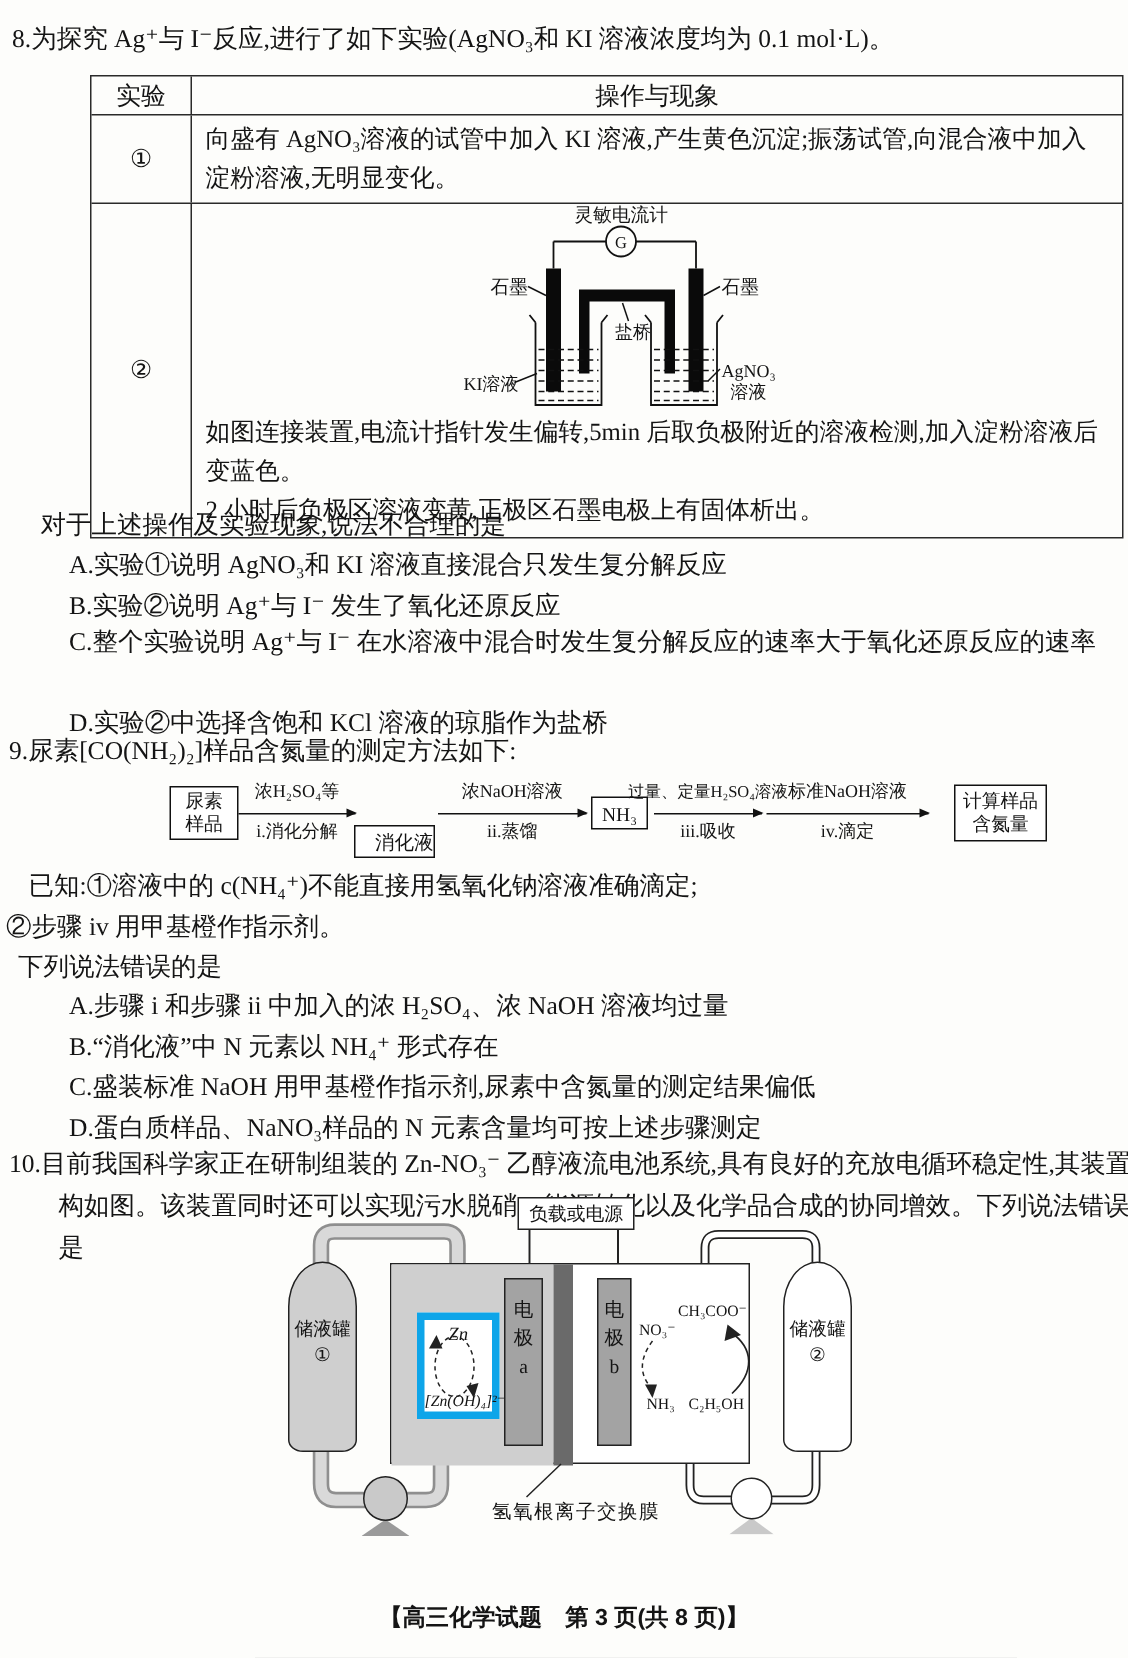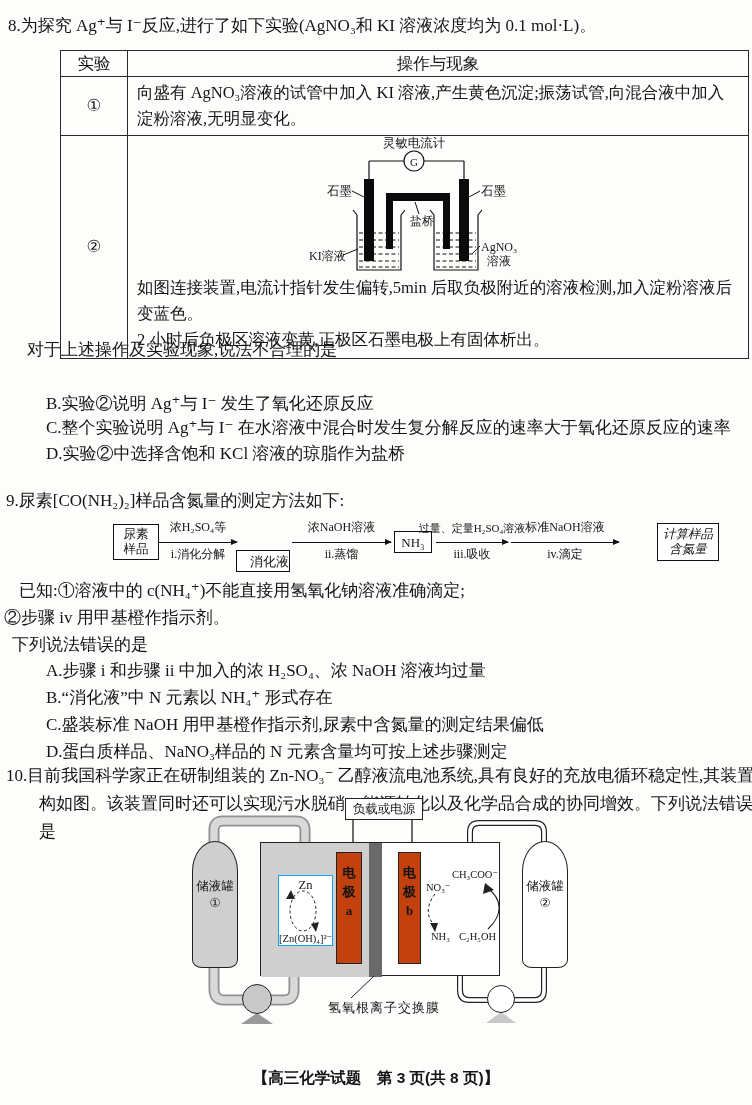--- a/index.html
+++ b/index.html
@@ -37,23 +37,23 @@
   .d2svg.over{z-index:5;pointer-events:none;}
   .d2 .box{position:absolute;box-sizing:border-box;z-index:1;}
   .powerbox{left:175px;top:2px;width:78px;height:22px;border:1.2px solid #222;background:#fff;
         text-align:center;line-height:21px;font-size:12.5px;}
   .tank{width:46px;height:127px;border:1.5px solid #222;
         border-radius:23px 23px 10px 10px / 30px 30px 8px 8px;text-align:center;}
   .tank .lbl{padding-top:36px;font-size:12.5px;line-height:17px;}
   .cell{left:90px;top:46px;width:240px;height:134px;border:1.3px solid #222;background:#fff;}
   .leftcomp{left:0;top:0;width:108px;height:134px;background:#cfcfcf;}
   .memb{left:108px;top:0;width:13px;height:134px;background:#6a6a6a;}
-  .electrode{top:9px;height:112px;background:#c2410c;border:1.2px solid #222;font-weight:bold;}
+  .electrode{top:9px;height:112px;background:#a3a3a3;border:1.2px solid #222;}
   .vtext{width:14px;margin:10px auto 0;font-size:13px;line-height:19px;word-break:break-all;text-align:center;}
-  .znbox{left:17px;top:32px;width:55px;height:71px;background:#fff;border:1px solid #0ea5e9;}
+  .znbox{left:17px;top:32px;width:55px;height:71px;background:#fff;border:5px solid #0ea5e9;font-style:italic;}
   .znbox .zn{margin-top:2px;text-align:center;font-size:12.5px;}
   .znbox .zincate{position:absolute;bottom:1px;left:0;width:100%;text-align:center;font-size:10.5px;}
   .species{position:absolute;z-index:2;font-size:10.5px;white-space:nowrap;}
   .pump{position:absolute;border-radius:50%;border:1.4px solid #222;z-index:2;box-sizing:border-box;}
   .ptri{position:absolute;z-index:1;clip-path:polygon(50% 0,100% 100%,0 100%);}
   .membl{position:absolute;left:158px;top:203px;font-size:13px;letter-spacing:1px;z-index:2;white-space:nowrap;}
   
   .footer{position:absolute;top:1068px;left:0;width:752px;text-align:center;
         font-family:"Liberation Sans","DejaVu Sans",sans-serif;font-weight:bold;font-size:15.5px;}
   svg text{font-family:"Liberation Serif","DejaVu Serif",serif;fill:#141414;}
@@ -120,23 +120,24 @@
         </div>
         <div class="cap">
           <div>如图连接装置,电流计指针发生偏转,5min 后取负极附近的溶液检测,加入淀粉溶液后变蓝色。</div>
           <div>2 小时后负极区溶液变黄,正极区石墨电极上有固体析出。</div>
         </div>
       </div>
     </div>
   </div>
 
   <div class="abs t17" style="left:27px;top:336px;">对于上述操作及实验现象,说法不合理的是</div>
+  <div class="abs t17" style="left:46px;top:363px;">A.实验①说明 AgNO₃和 KI 溶液直接混合只发生复分解反应</div>
   <div class="abs t17" style="left:46px;top:390px;">B.实验②说明 Ag⁺与 I⁻ 发生了氧化还原反应</div>
   <div class="abs t17 wrap" style="left:46px;top:414px;width:700px;padding-left:17px;text-indent:-17px;">C.整个实验说明 Ag⁺与 I⁻ 在水溶液中混合时发生复分解反应的速率大于氧化还原反应的速率</div>
-  <div class="abs t17" style="left:46px;top:440px;text-align:center;">D.实验②中选择含饱和 KCl 溶液的琼脂作为盐桥</div>
+  <div class="abs t17" style="left:46px;top:468px;text-align:center;">D.实验②中选择含饱和 KCl 溶液的琼脂作为盐桥</div>
 
   <div class="abs t17" style="left:6px;top:487px;">9.尿素[CO(NH₂)₂]样品含氮量的测定方法如下:</div>
 
   <div class="abs" style="left:0;top:0;">
     <div class="fbox" style="left:113px;top:524px;width:46px;height:36px;">
       <span>尿素</span>
       <span>样品</span>
     </div>
     <div class="agroup" style="left:159px;top:514px;width:78px;">
       <div class="atop">
@@ -170,21 +171,21 @@
     </div>
     <div class="agroup" style="left:511px;top:514px;width:108px;">
       <div class="atop">
           <span>标准NaOH溶液</span>
         </div>
       <div class="aline"></div>
       <div class="abot">
           <span>iv.滴定</span>
         </div>
     </div>
-    <div class="fbox" style="left:657px;top:523px;width:62px;height:38px;font-style:italic;">
+    <div class="fbox" style="left:636px;top:523px;width:62px;height:38px;">
       <span>计算样品</span>
       <span>含氮量</span>
     </div>
   </div>
 
   <div class="abs t17" style="left:19px;top:577px;">已知:①溶液中的 c(NH₄⁺)不能直接用氢氧化钠溶液准确滴定;</div>
   <div class="abs t17" style="left:4px;top:604px;">②步骤 iv 用甲基橙作指示剂。</div>
   <div class="abs t17" style="left:12px;top:631px;">下列说法错误的是</div>
   <div class="abs t17" style="left:46px;top:657px;">A.步骤 i 和步骤 ii 中加入的浓 H₂SO₄、浓 NaOH 溶液均过量</div>
   <div class="abs t17" style="left:46px;top:684px;">B.“消化液”中 N 元素以 NH₄⁺ 形式存在</div>

